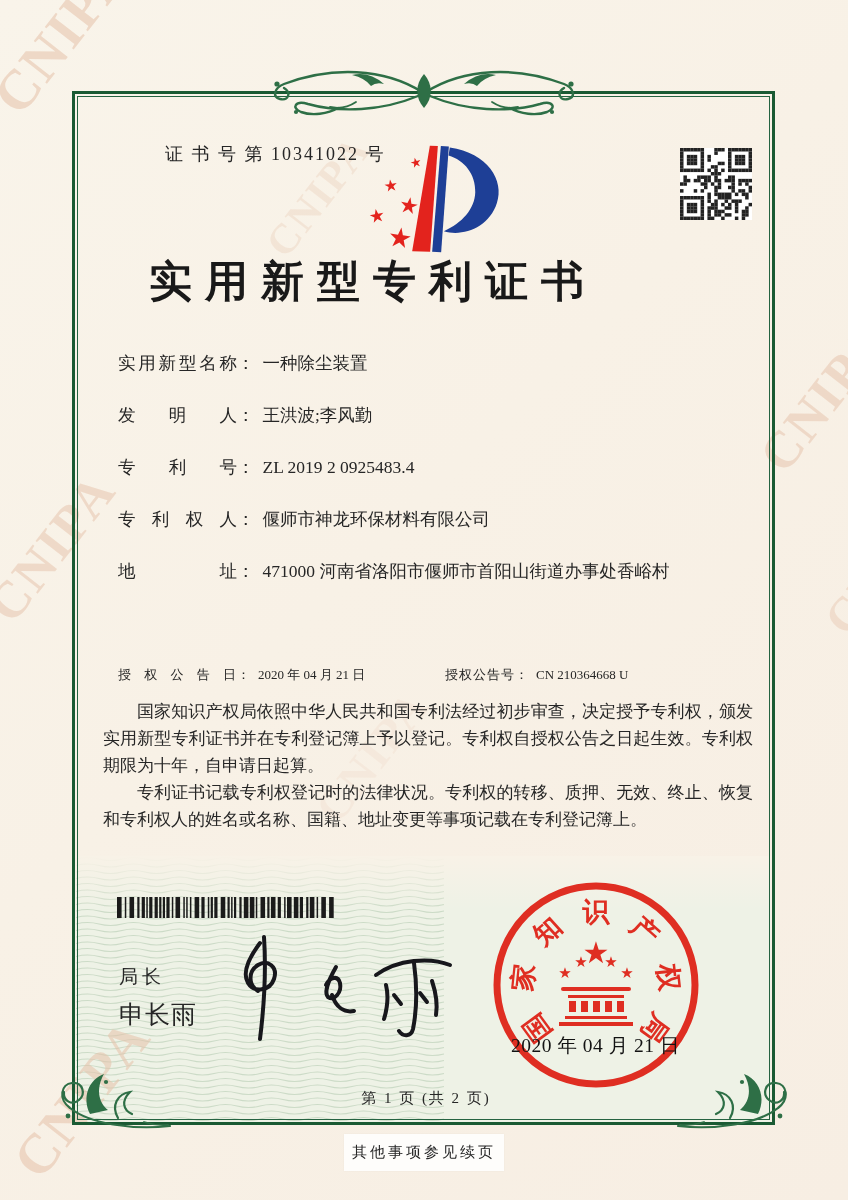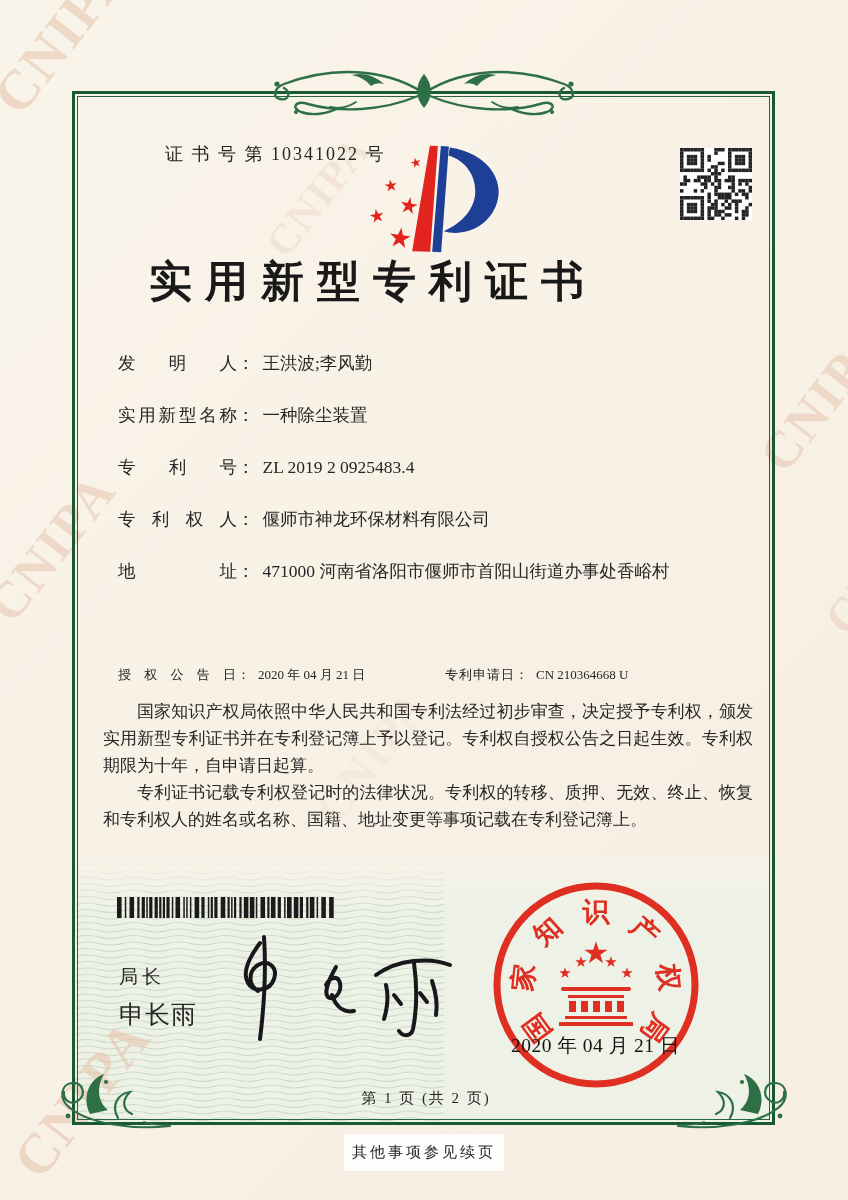--- a/index.html
+++ b/index.html
@@ -398,30 +398,30 @@
       <rect x="8" y="20" width="1.02" height="1.02" fill="#222"></rect>
       <rect x="9" y="20" width="1.02" height="1.02" fill="#222"></rect>
       <rect x="12" y="20" width="1.02" height="1.02" fill="#222"></rect>
       <rect x="16" y="20" width="1.02" height="1.02" fill="#222"></rect>
       <rect x="18" y="20" width="1.02" height="1.02" fill="#222"></rect>
     </svg>
 
   <div class="abs title">实用新型专利证书</div>
 
   <div class="abs fields" id="fields">
+      <div class="field-row"><span class="f-label">实用新型名称</span><span class="f-colon">：</span><span>一种除尘装置</span></div>
       <div class="field-row"><span class="f-label">发明人</span><span class="f-colon">：</span><span>王洪波;李风勤</span></div>
-      <div class="field-row"><span class="f-label">实用新型名称</span><span class="f-colon">：</span><span>一种除尘装置</span></div>
       <div class="field-row"><span class="f-label">专利号</span><span class="f-colon">：</span><span>ZL 2019 2 0925483.4</span></div>
       <div class="field-row"><span class="f-label">专利权人</span><span class="f-colon">：</span><span>偃师市神龙环保材料有限公司</span></div>
       <div class="field-row"><span class="f-label">地址</span><span class="f-colon">：</span><span>471000 河南省洛阳市偃师市首阳山街道办事处香峪村</span></div>
     </div>
 
   <div class="abs grant-row">
     <span class="f-label g-label">授权公告日</span><span class="f-colon">：</span><span>2020 年 04 月 21 日</span>
-    <span class="grant-no"><span class="g-label">专利申请日</span><span class="f-colon">：</span><span>CN 210364668 U</span></span>
+    <span class="grant-no"><span class="g-label">授权公告号</span><span class="f-colon">：</span><span>CN 210364668 U</span></span>
   </div>
 
   <div class="abs body-text">
     <p>国家知识产权局依照中华人民共和国专利法经过初步审查，决定授予专利权，颁发实用新型专利证书并在专利登记簿上予以登记。专利权自授权公告之日起生效。专利权期限为十年，自申请日起算。</p>
     <p>专利证书记载专利权登记时的法律状况。专利权的转移、质押、无效、终止、恢复和专利权人的姓名或名称、国籍、地址变更等事项记载在专利登记簿上。</p>
   </div>
 
   <svg id="barcode" class="abs" viewBox="0 0 219 21">
       <rect x="0.0" y="0" width="4.6" height="21" fill="#1b1b1b"></rect>
       <rect x="7.8" y="0" width="1.5" height="21" fill="#1b1b1b"></rect>

